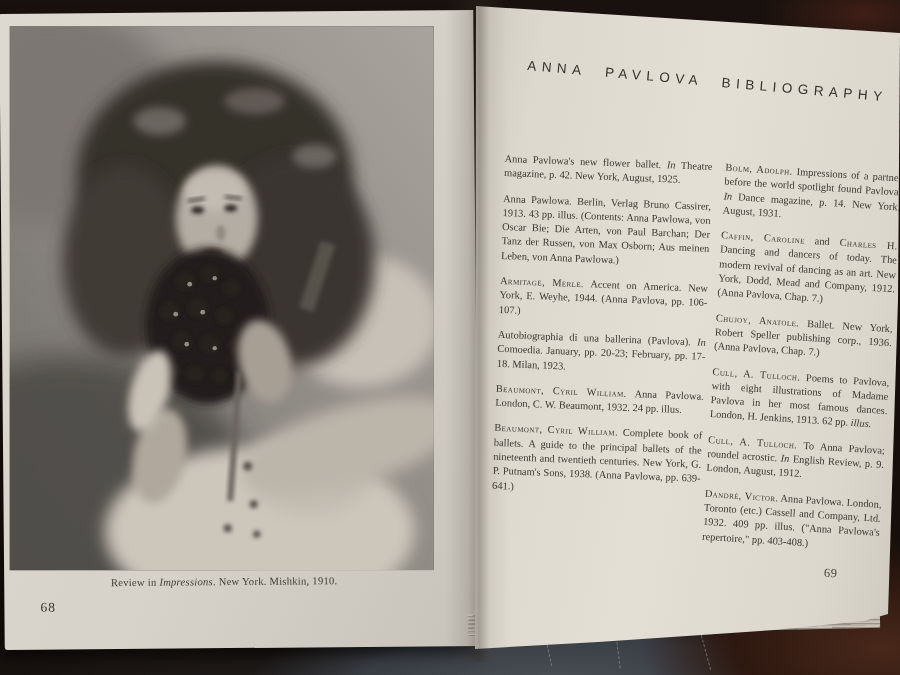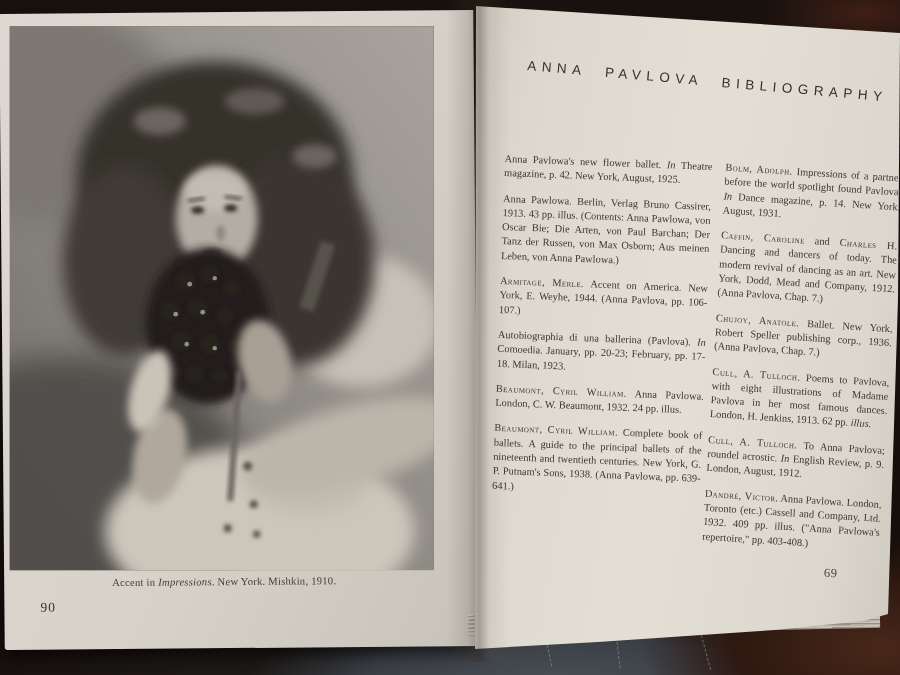--- a/index.html
+++ b/index.html
@@ -177,22 +177,22 @@
 
         <g fill="#57524c" filter="url(#b2)">
           <circle cx="238" cy="440" r="4.5"></circle>
             <circle cx="244" cy="478" r="4"></circle>
           <circle cx="218" cy="502" r="4"></circle>
             <circle cx="247" cy="508" r="3.6"></circle>
         </g>
       </svg>
     </div>
 
-    <div class="caption"><span>Accent in </span><span class="it">Impressions</span><span>. New York. Mishkin, 1910.</span></div>
-    <div class="pagenum-left">90</div>
+    <div class="caption"><span>Review in </span><span class="it">Impressions</span><span>. New York. Mishkin, 1910.</span></div>
+    <div class="pagenum-left">68</div>
   </div>
 
   <div class="right-page">
     <div class="bib-title">ANNA PAVLOVA BIBLIOGRAPHY</div>
     <div class="cols">
         <div class="col col1">
           <p class="entry"><span>Anna Pavlowa's new flower ballet. </span><span class="it">In</span><span> Theatre magazine, p. 42. New York, August, 1925.</span></p>
           <p class="entry"><span>Anna Pawlowa. Berlin, Verlag Bruno Cassirer, 1913. 43 pp. illus. (Contents: Anna Pawlowa, von Oscar Bie; Die Arten, von Paul Barchan; Der Tanz der Russen, von Max Osborn; Aus meinen Leben, von Anna Pawlowa.)</span></p>
           <p class="entry"><span class="sc">Armitage, Merle.</span><span> Accent on America. New York, E. Weyhe, 1944. (Anna Pavlova, pp. 106-107.)</span></p>
           <p class="entry"><span>Autobiographia di una ballerina (Pavlova). </span><span class="it">In</span><span> Comoedia. January, pp. 20-23; February, pp. 17-18. Milan, 1923.</span></p>

